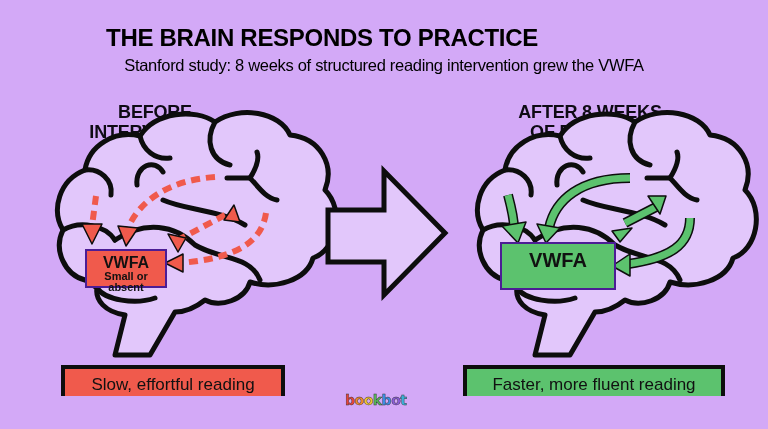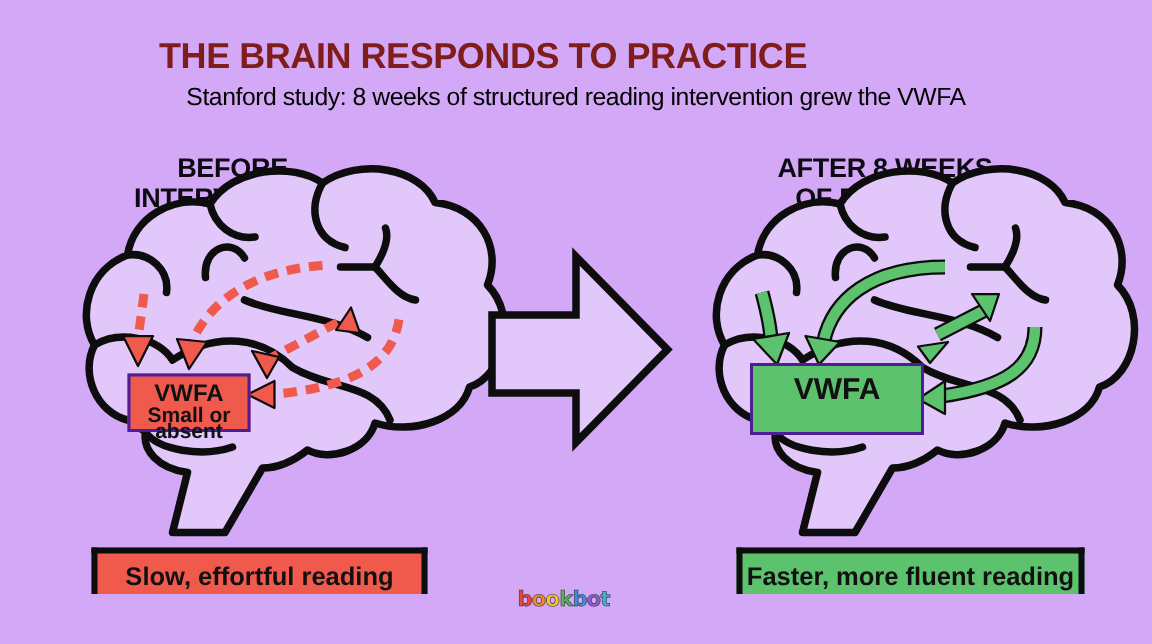--- a/index.html
+++ b/index.html
@@ -6,21 +6,21 @@
   body {
     width: 768px; height: 429px; overflow: hidden;
     background: #d3a9f7;
     font-family: "Liberation Sans", sans-serif;
     position: relative;
     color: #111;
   }
   .title {
     position: absolute; left: 0; top: 24px; width: 644px;
     text-align: center; font-weight: bold; font-size: 24px;
-    letter-spacing: -0.3px; color: #7f1d1d;
+    letter-spacing: -0.3px; color: #000000;
   }
   .subtitle {
     position: absolute; left: 0; top: 56px; width: 768px;
     text-align: center; font-size: 16.5px; color: #000000;
     letter-spacing: -0.3px;
   }
   .panel-heading {
     position: absolute; text-align: center; font-weight: bold;
     font-size: 18px; line-height: 20px; color: #0e0a14;
     letter-spacing: -0.2px;
@@ -32,35 +32,35 @@
     position: absolute; border: 2px solid #4c1d95; text-align: center;
     font-weight: bold; box-sizing: border-box;
   }
   .vwfa-box .big { display: block; }
   .vwfa-box .small { display: block; }
   #vwfa-before {
     left: 85px; top: 249px; width: 82px; height: 39px;
     background: #f05a4c; color: #111;
   }
   #vwfa-before .big { font-size: 16px; margin-top: 3px; line-height: 17px; }
-  #vwfa-before .small { font-size: 14px; line-height: 11px; }
+  #vwfa-before .small { font-size: 11px; line-height: 11px; }
   #vwfa-after {
     left: 500px; top: 242px; width: 116px; height: 48px;
     background: #5cc26e; color: #111;
   }
   #vwfa-after .big { font-size: 20px; margin-top: 5px; line-height: 22px; }
   #vwfa-after .small { font-size: 11px; line-height: 14px; }
   .result {
     position: absolute; top: 365px; height: 36px;
     border: 4px solid #0d0d0d; border-bottom: none; box-sizing: border-box;
-    font-weight: bold; font-size: 17px; text-align: center;
+    font-weight: normal; font-size: 17px; text-align: center;
     padding-top: 6px; color: #111;
   }
   #result-before { left: 61px; width: 224px; background: #f05a4c; }
-  #result-after { left: 463px; width: 232px; background: #5cc26e; margin-left: 28px; }
+  #result-after { left: 463px; width: 262px; background: #5cc26e; }
   .clip { position: absolute; left: 0; top: 396px; width: 768px; height: 33px; background: #d3a9f7; }
   .logo {
     position: absolute; left: 345px; top: 392px; width: 80px; height: 20px;
     font-weight: bold; font-size: 14px; letter-spacing: -0.5px;
     font-family: "DejaVu Sans", sans-serif;
   }
   .logo span { -webkit-text-stroke: 0.4px #333; }
 </style>
 </head>
 <body>

